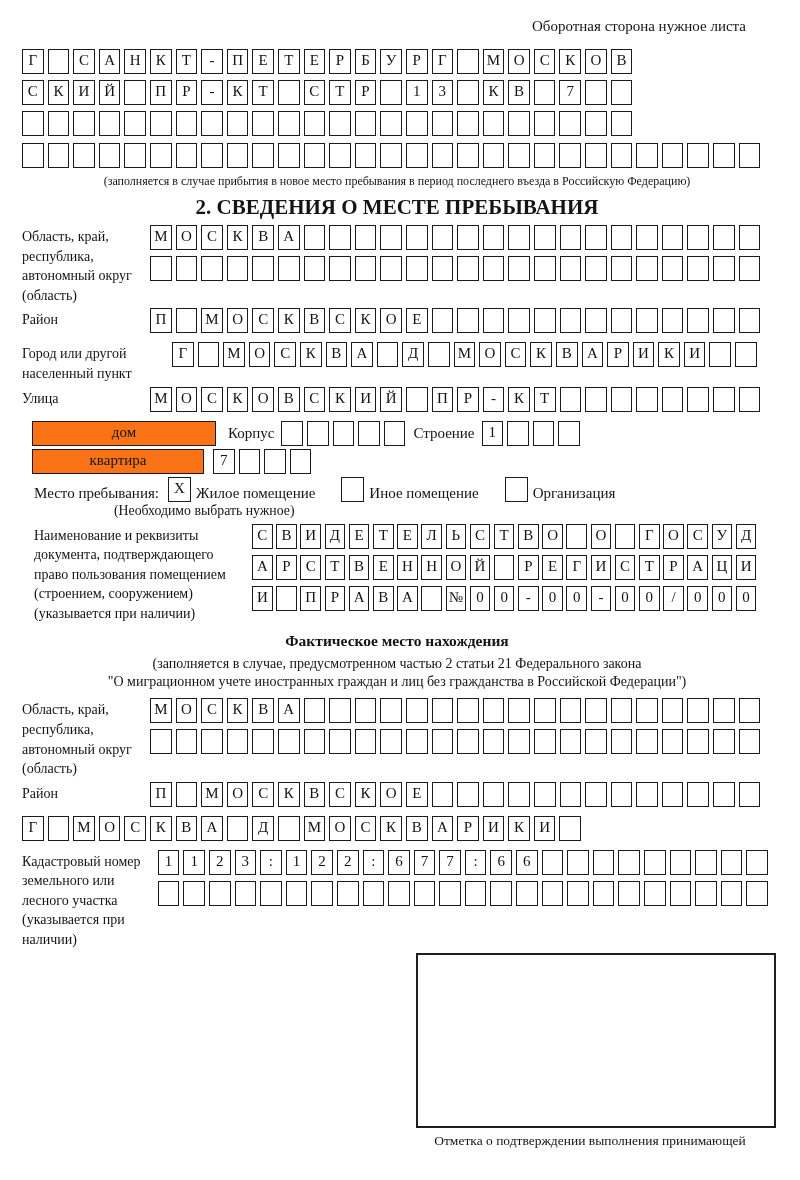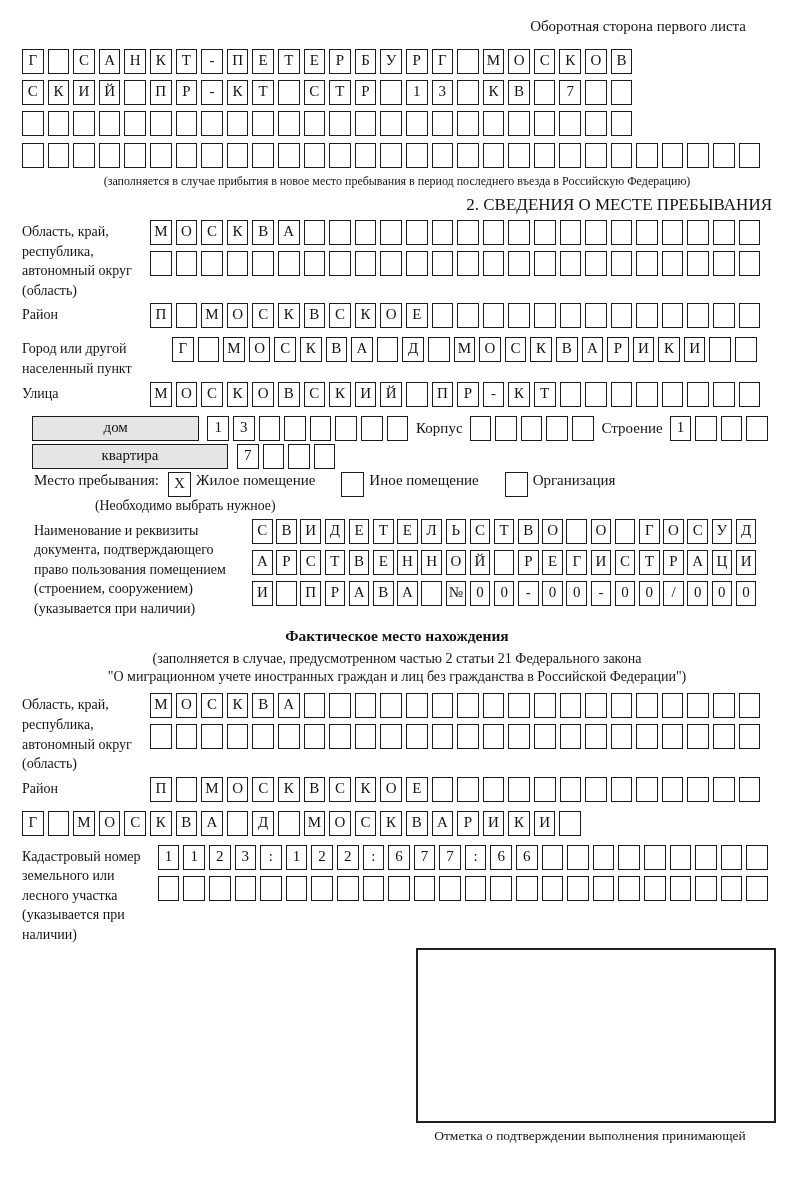--- a/index.html
+++ b/index.html
@@ -22,51 +22,51 @@
     vertical-align:top; background:#fff;
   }
   .cells-row { margin-bottom:3px; height:28px; }
 
   
   .topblock { display:flex; align-items:flex-start; }
   .tlabel { width:156px; font-size:15px; line-height:1.45; padding-top:3px; }
   .fullrow { margin-top:1px; }
   .caption-center { text-align:center; font-size:12px; margin:2px 0 6px; }
 
-  .sec-title { text-align:right; font-size:17px; font-weight:normal; margin:2px 0 5px; }
+  .sec-title { text-align:center; font-size:21px; font-weight:bold; margin:2px 0 5px; }
 
   
   .frow { display:flex; align-items:flex-start; margin-bottom:3px; }
   .flabel { width:128px; font-size:14px; line-height:1.4; padding-top:2px; }
   .flabel-lg { width:175px; }
   .flabel-cad { width:150px; }
   .indent { margin-left:22px; }
 
   
   .house-row { display:flex; align-items:flex-start; margin:3px 0 1px 10px; }
   .wide-box {
     height:25px; border:1.8px solid #1b1b1b;
-    text-align:center; font-size:15px; line-height:21px; background:#e5e5e5;
+    text-align:center; font-size:15px; line-height:21px; background:#f97316;
   }
   .house-box { width:184px; margin-right:8px; }
-  .apt-box { width:196px; margin-right:9px;text-align:center; }
+  .apt-box { width:172px; margin-right:9px;text-align:center; }
   .inline-label { font-size:15px; line-height:25px; margin:0 7px 0 4px; }
   .small-caption { font-size:13.8px; margin:0 0 4px 12px; }
   .apt-row { display:flex; align-items:flex-start; margin:3px 0 1px 10px; }
 
   
-  .stay-row { display:flex; align-items:flex-start; font-size:15px; margin:3px 0 1px 12px; }
+  .stay-row { display:flex; align-items:flex-end; font-size:15px; margin:3px 0 1px 12px; }
   .checkbox {
     display:inline-block; width:23px; height:25px;
     border:1.8px solid #1b1b1b; text-align:center;
     font-size:15px; line-height:21px; margin-left:9px; background:#fff;
   }
   .opt { margin-left:5px; }
   .cb-gap { margin-left:26px; }
-  .hint { font-size:13.8px; margin:0 0 5px 73px; }
+  .hint { font-size:13.8px; margin:0 0 5px 92px; }
 
   
   .doc-block { display:flex; align-items:flex-start; margin-top:2px; }
   .doc-label { width:230px; font-size:14px; line-height:1.4; padding:2px 10px 0 12px; }
   .doc-cells .cell { width:20.6px; margin-right:3.6px; }
 
   
   .fact-title { text-align:center; font-size:15.5px; font-weight:bold; margin:8px 0 5px; }
   .fact-cap { text-align:center; font-size:14px; line-height:1.35; }
   .fact-cap-last { margin-bottom:6px; }
@@ -74,21 +74,21 @@
   
   .stamp-wrap { margin:2px 0 0 370px; width:396px; }
   .stamp-box { width:360px; height:175px; border:2px solid #1f1f1f; margin-left:24px; background:#fff; }
   .stamp-caption { margin-top:4px; text-align:center; font-size:13.5px; line-height:1.35; }
 </style>
 </head>
 <body>
 
 <div class="page">
 
-  <div class="corner-note">Оборотная сторона первого листа</div>
+  <div class="corner-note">Оборотная сторона нужное листа</div>
 
   <div class="topblock">
     <div>
       <div class="cells cells-row"><span class="cell">Г</span><span class="cell"></span><span class="cell">С</span><span class="cell">А</span><span class="cell">Н</span><span class="cell">К</span><span class="cell">Т</span><span class="cell">-</span><span class="cell">П</span><span class="cell">Е</span><span class="cell">Т</span><span class="cell">Е</span><span class="cell">Р</span><span class="cell">Б</span><span class="cell">У</span><span class="cell">Р</span><span class="cell">Г</span><span class="cell"></span><span class="cell">М</span><span class="cell">О</span><span class="cell">С</span><span class="cell">К</span><span class="cell">О</span><span class="cell">В</span></div>
       <div class="cells cells-row"><span class="cell">С</span><span class="cell">К</span><span class="cell">И</span><span class="cell">Й</span><span class="cell"></span><span class="cell">П</span><span class="cell">Р</span><span class="cell">-</span><span class="cell">К</span><span class="cell">Т</span><span class="cell"></span><span class="cell">С</span><span class="cell">Т</span><span class="cell">Р</span><span class="cell"></span><span class="cell">1</span><span class="cell">3</span><span class="cell"></span><span class="cell">К</span><span class="cell">В</span><span class="cell"></span><span class="cell">7</span><span class="cell"></span><span class="cell"></span></div>
       <div class="cells cells-row"><span class="cell"></span><span class="cell"></span><span class="cell"></span><span class="cell"></span><span class="cell"></span><span class="cell"></span><span class="cell"></span><span class="cell"></span><span class="cell"></span><span class="cell"></span><span class="cell"></span><span class="cell"></span><span class="cell"></span><span class="cell"></span><span class="cell"></span><span class="cell"></span><span class="cell"></span><span class="cell"></span><span class="cell"></span><span class="cell"></span><span class="cell"></span><span class="cell"></span><span class="cell"></span><span class="cell"></span></div>
     </div>
   </div>
   <div class="cells cells-row fullrow"><span class="cell"></span><span class="cell"></span><span class="cell"></span><span class="cell"></span><span class="cell"></span><span class="cell"></span><span class="cell"></span><span class="cell"></span><span class="cell"></span><span class="cell"></span><span class="cell"></span><span class="cell"></span><span class="cell"></span><span class="cell"></span><span class="cell"></span><span class="cell"></span><span class="cell"></span><span class="cell"></span><span class="cell"></span><span class="cell"></span><span class="cell"></span><span class="cell"></span><span class="cell"></span><span class="cell"></span><span class="cell"></span><span class="cell"></span><span class="cell"></span><span class="cell"></span><span class="cell"></span></div>
   <div class="caption-center">(заполняется в случае прибытия в новое место пребывания в период последнего въезда в Российскую Федерацию)</div>
@@ -113,21 +113,20 @@
     <div class="cells cells-row indent"><span class="cell">Г</span><span class="cell"></span><span class="cell">М</span><span class="cell">О</span><span class="cell">С</span><span class="cell">К</span><span class="cell">В</span><span class="cell">А</span><span class="cell"></span><span class="cell">Д</span><span class="cell"></span><span class="cell">М</span><span class="cell">О</span><span class="cell">С</span><span class="cell">К</span><span class="cell">В</span><span class="cell">А</span><span class="cell">Р</span><span class="cell">И</span><span class="cell">К</span><span class="cell">И</span><span class="cell"></span><span class="cell"></span></div>
   </div>
 
   <div class="frow">
     <div class="flabel">Улица</div>
     <div class="cells cells-row"><span class="cell">М</span><span class="cell">О</span><span class="cell">С</span><span class="cell">К</span><span class="cell">О</span><span class="cell">В</span><span class="cell">С</span><span class="cell">К</span><span class="cell">И</span><span class="cell">Й</span><span class="cell"></span><span class="cell">П</span><span class="cell">Р</span><span class="cell">-</span><span class="cell">К</span><span class="cell">Т</span><span class="cell"></span><span class="cell"></span><span class="cell"></span><span class="cell"></span><span class="cell"></span><span class="cell"></span><span class="cell"></span><span class="cell"></span></div>
   </div>
 
   <div class="house-row">
     <div class="wide-box house-box">дом</div>
-    <div class="cells"><span class="cell">1</span><span class="cell">3</span><span class="cell"></span><span class="cell"></span><span class="cell"></span><span class="cell"></span><span class="cell"></span><span class="cell"></span></div>
     <div class="inline-label">Корпус</div>
     <div class="cells"><span class="cell"></span><span class="cell"></span><span class="cell"></span><span class="cell"></span><span class="cell"></span></div>
     <div class="inline-label">Строение</div>
     <div class="cells"><span class="cell">1</span><span class="cell"></span><span class="cell"></span><span class="cell"></span></div>
   </div>
 
   <div class="apt-row">
     <div class="wide-box apt-box">квартира</div>
     <div class="cells"><span class="cell">7</span><span class="cell"></span><span class="cell"></span><span class="cell"></span></div>
   </div>

